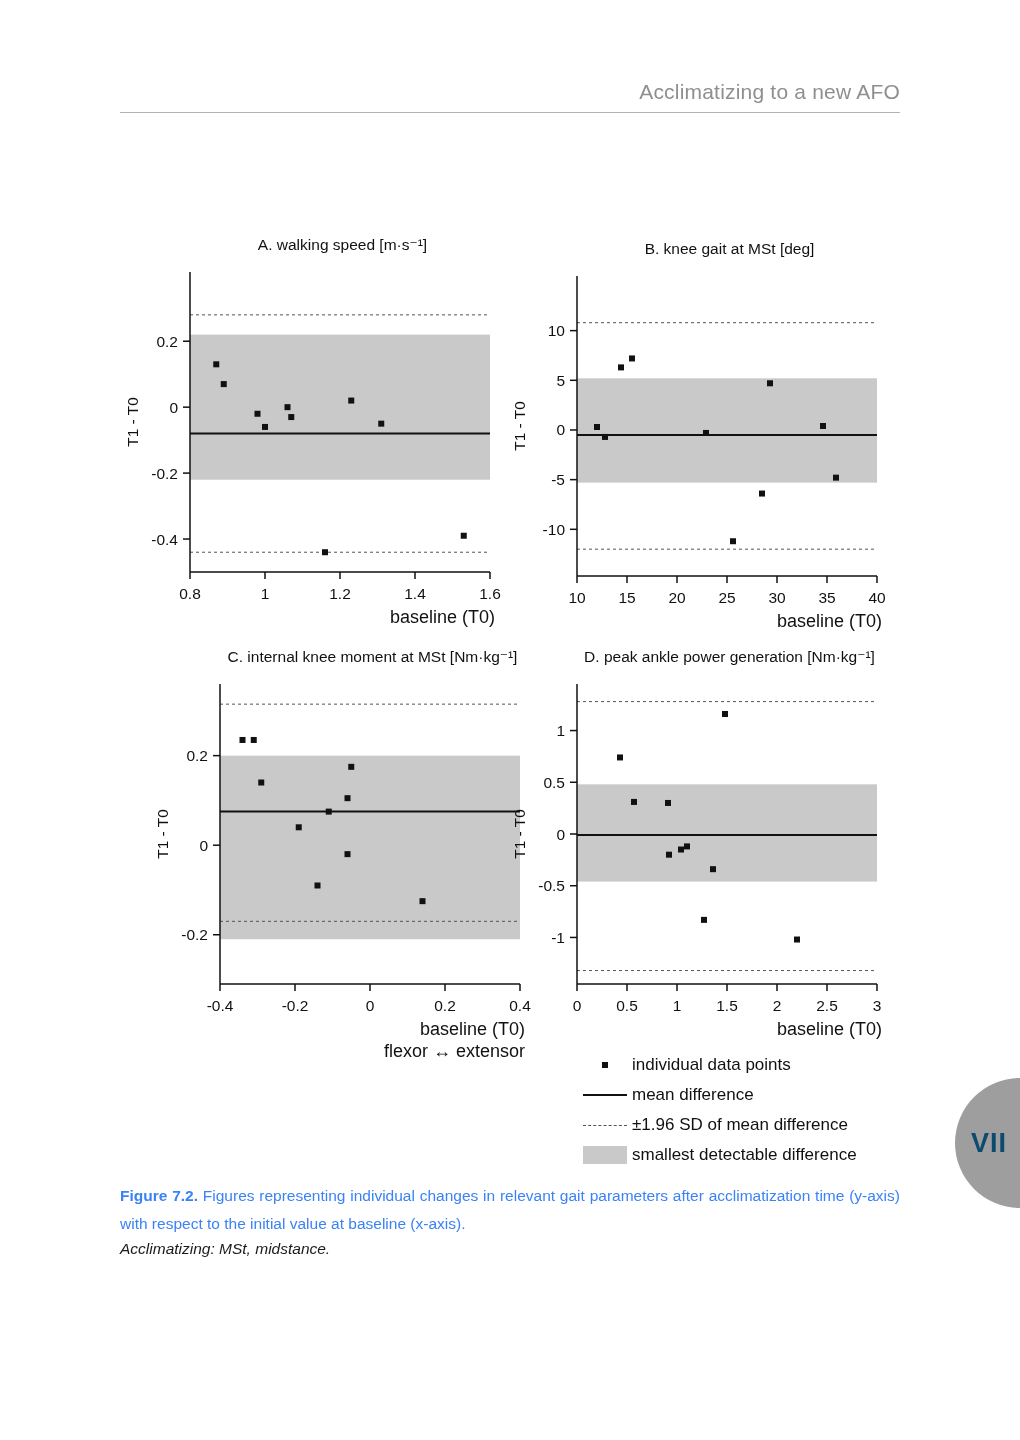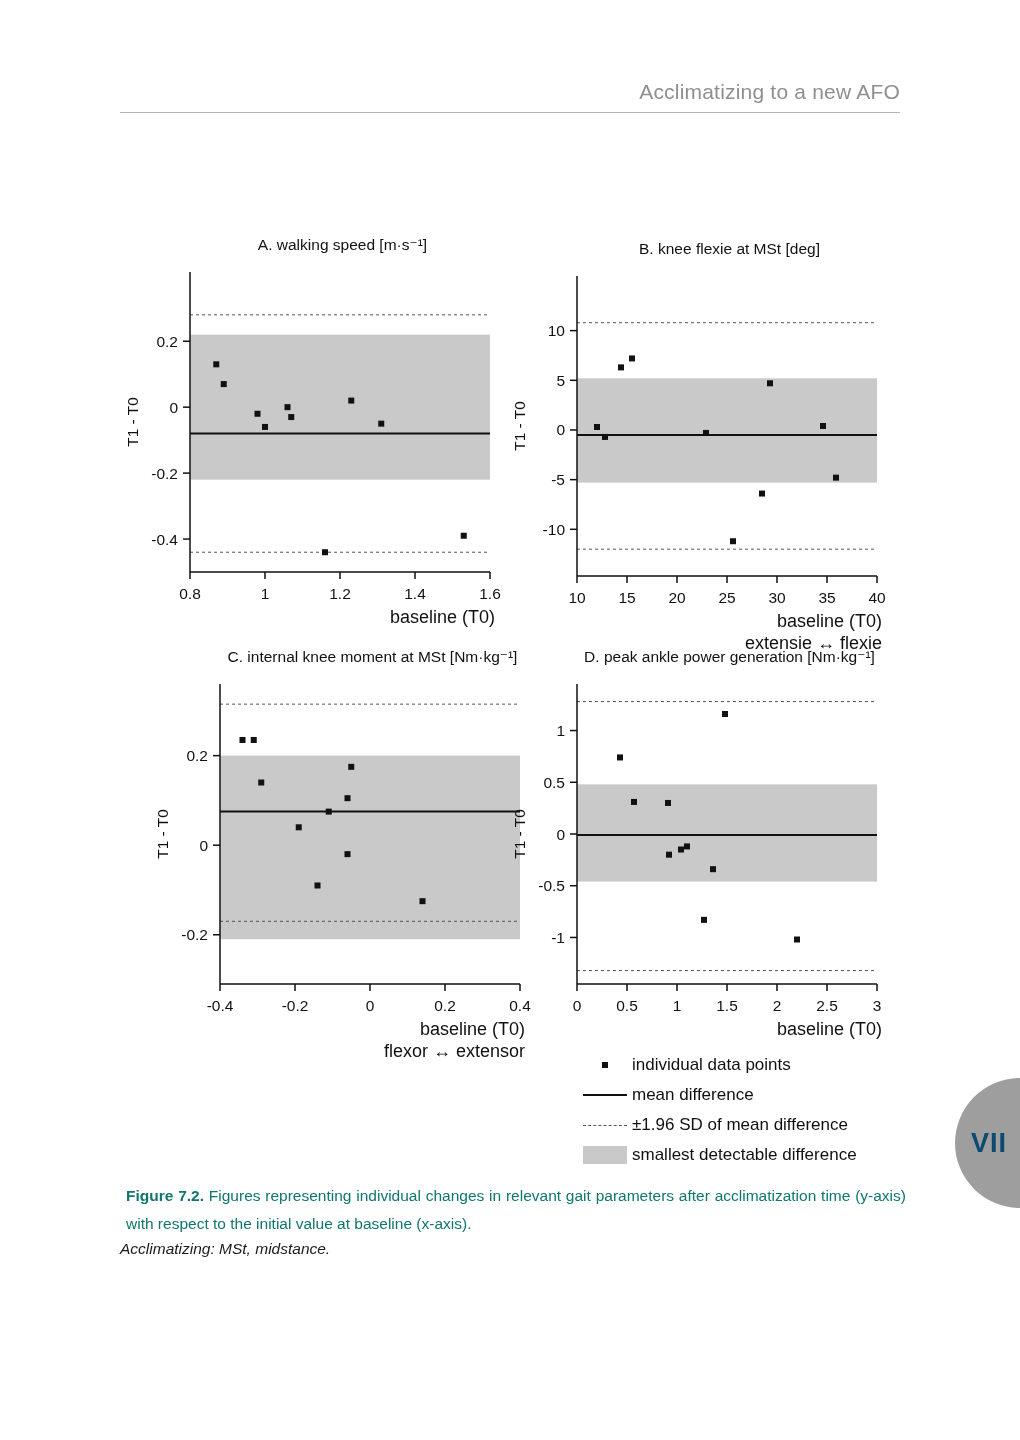--- a/index.html
+++ b/index.html
@@ -22,21 +22,21 @@
 
   .legend { position:absolute; left:578px; top:1050px; }
   .legend-row { display:flex; align-items:center; height:30px; }
   .legend-marker { width:54px; display:flex; justify-content:center; align-items:center; }
   .legend-label { font-size:17px; }
   .marker-point { width:6px; height:6px; background:#111; }
   .marker-solid { width:44px; height:2px; background:#111; }
   .marker-dashed { width:44px; height:0; border-top:1.5px dashed #555; }
   .marker-band { width:44px; height:18px; background:#c9c9c9; }
 
-  .caption { position:absolute; left:126px; top:1182px; width:780px; font-size:15.5px; line-height:28px; text-align:justify; color:#0f766e; }
+  .caption { position:absolute; left:120px; top:1182px; width:780px; font-size:15.5px; line-height:28px; text-align:justify; color:#3b82f6; }
   .caption-label { font-weight:bold; }
   .abbrev { position:absolute; left:120px; top:1240px; width:780px; font-size:15.5px; font-style:italic; color:#1a1a1a; }
 
   .chapter-badge {
     position:absolute; top:1078px; right:-65px; width:130px; height:130px;
     border-radius:50%; background:#9e9e9e; display:flex; align-items:center;
   }
   .chapter-badge span { color:#0c4a6e; font-weight:bold; font-size:27px; padding-left:16px; letter-spacing:1px; }
   .page-number { position:absolute; top:1345px; right:75px; font-size:17px; color:#3a3a3a;margin-top:16px; }
 </style>
@@ -84,21 +84,21 @@
         <rect x="168.25" y="152.05494505494505" width="6" height="6" fill="#111"></rect>
         <rect x="228.24999999999997" y="135.57142857142856" width="6" height="6" fill="#111"></rect>
         <rect x="258.25" y="158.64835164835162" width="6" height="6" fill="#111"></rect>
         <rect x="201.99999999999994" y="287.2197802197802" width="6" height="6" fill="#111"></rect>
         <rect x="340.75" y="270.7362637362637" width="6" height="6" fill="#111"></rect>
       </svg>
     <div class="chart-xlabel">baseline (T0)</div>
   </figure>
 
   <figure class="chart" style="left:507px; top:240px;">
-    <div class="chart-title">B. knee flexie at MSt [deg]</div>
+    <div class="chart-title">B. knee gait at MSt [deg]</div>
     <svg class="plot" viewBox="0 0 390 345">
         <rect x="70" y="112.317880794702" width="300" height="104.3046357615894" fill="#c9c9c9"></rect>
         <line x1="70" y1="283.1788079470199" x2="370" y2="283.1788079470199" stroke="#555" stroke-width="1" stroke-dasharray="3 3"></line>
         <line x1="70" y1="56.68874172185431" x2="370" y2="56.68874172185431" stroke="#555" stroke-width="1" stroke-dasharray="3 3"></line>
         <line x1="70" y1="168.94039735099338" x2="370" y2="168.94039735099338" stroke="#111" stroke-width="2"></line>
         <line x1="70" y1="10" x2="70" y2="310" stroke="#111" stroke-width="1.5"></line>
         <line x1="70" y1="310" x2="370" y2="310" stroke="#111" stroke-width="1.5"></line>
         <line x1="70" y1="310" x2="70" y2="317" stroke="#111" stroke-width="1.5"></line>
         <text x="70" y="337" text-anchor="middle" font-size="15.5" fill="#111">10</text>
         <line x1="120" y1="310" x2="120" y2="317" stroke="#111" stroke-width="1.5"></line>
@@ -129,21 +129,20 @@
         <rect x="111" y="98.39072847682118" width="6" height="6" fill="#111"></rect>
         <rect x="122" y="89.45033112582783" width="6" height="6" fill="#111"></rect>
         <rect x="195.99999999999997" y="163.953642384106" width="6" height="6" fill="#111"></rect>
         <rect x="260" y="114.28476821192055" width="6" height="6" fill="#111"></rect>
         <rect x="252" y="224.5496688741722" width="6" height="6" fill="#111"></rect>
         <rect x="223" y="272.2317880794702" width="6" height="6" fill="#111"></rect>
         <rect x="313" y="157" width="6" height="6" fill="#111"></rect>
         <rect x="326" y="208.65562913907286" width="6" height="6" fill="#111"></rect>
       </svg>
     <div class="chart-xlabel">baseline (T0)</div>
-    <div class="chart-xlabel2">extensie ↔ flexie</div>
   </figure>
 
   <figure class="chart" style="left:120px; top:648px;margin-left:30px;">
     <div class="chart-title">C. internal knee moment at MSt [Nm·kg⁻¹]</div>
     <svg class="plot" viewBox="0 0 390 345">
         <rect x="70" y="81.64179104477608" width="300" height="183.5820895522388" fill="#c9c9c9"></rect>
         <line x1="70" y1="247.3134328358209" x2="370" y2="247.3134328358209" stroke="#555" stroke-width="1" stroke-dasharray="3 3"></line>
         <line x1="70" y1="30.149253731343265" x2="370" y2="30.149253731343265" stroke="#555" stroke-width="1" stroke-dasharray="3 3"></line>
         <line x1="70" y1="137.61194029850742" x2="370" y2="137.61194029850742" stroke="#111" stroke-width="2"></line>
         <line x1="70" y1="10" x2="70" y2="310" stroke="#111" stroke-width="1.5"></line>

